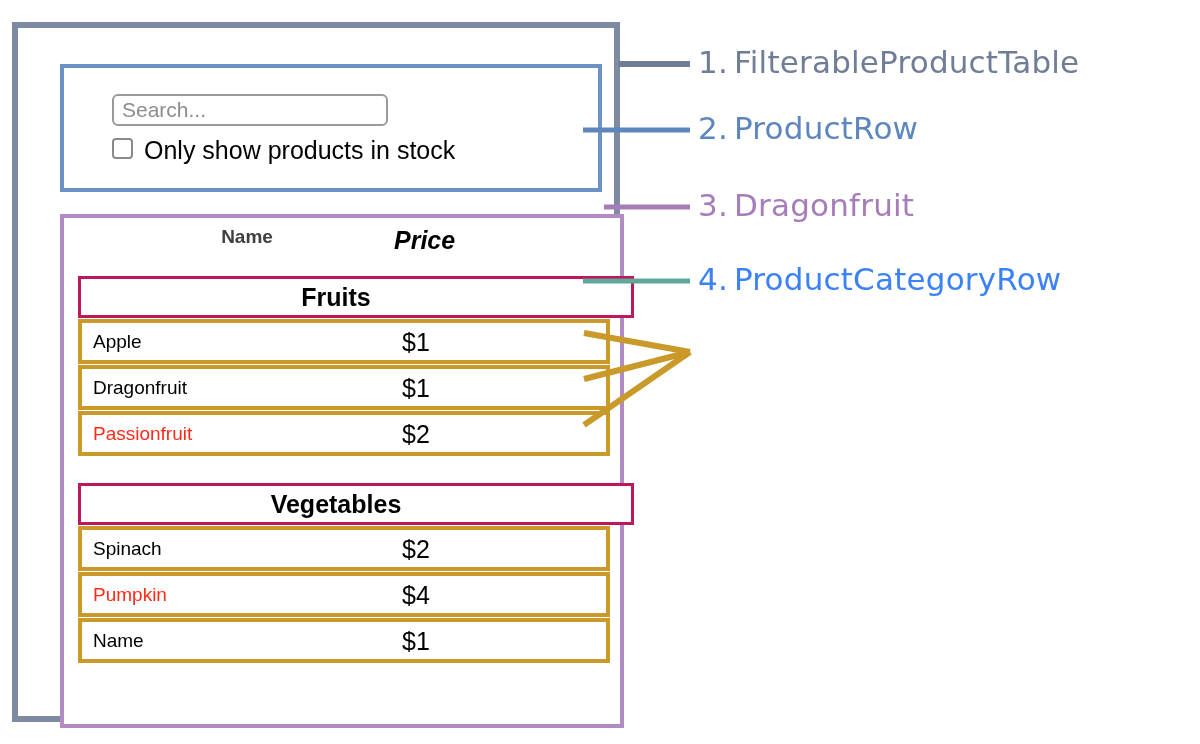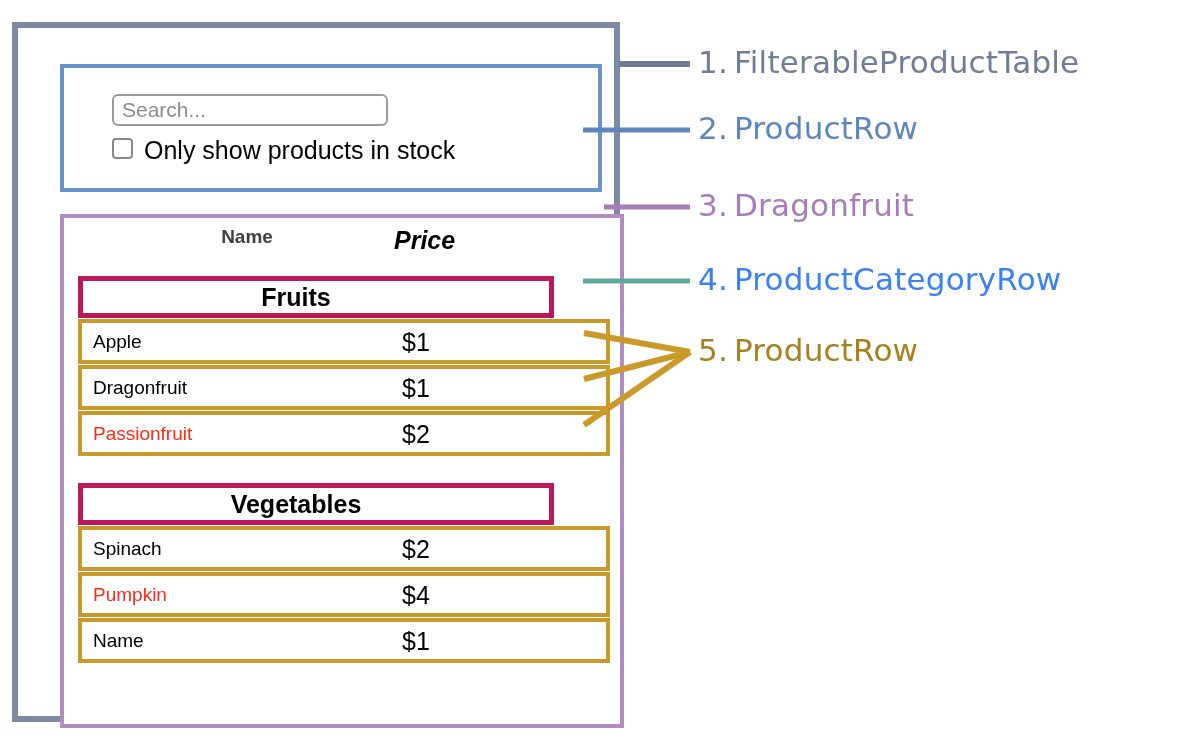--- a/index.html
+++ b/index.html
@@ -133,23 +133,23 @@
   .rows-area {
     position: absolute;
     left: 14px;
     top: 58px;
     width: 532px;
   }
 
   .cat-row {
     position: relative;
     box-sizing: border-box;
-    width: 476px;
+    width: 556px;
     height: 42px;
-    border: 5px solid #be185d;
+    border: 3px solid #be185d;
     background: #ffffff;
     display: flex;
     align-items: center;
     justify-content: center;
     margin-bottom: 1px;
   }
   .cat-row .cat-label {
     font-size: 25px;
     font-weight: bold;
     color: #000;
@@ -302,17 +302,14 @@
   </div>
 
   <div class="legend-item" style="left:698px; top:187px; color:#a67db9;">
     <span class="legend-num">3.</span><span>Dragonfruit</span>
   </div>
 
   <div class="legend-item" style="left:698px; top:261px; color:#3b82f6;">
     <span class="legend-num">4.</span><span>ProductCategoryRow</span>
   </div>
 
-  <div class="legend-item" style="left:698px; top:332px; color:#a8801e;">
-    <span class="legend-num">5.</span><span>ProductRow</span>
-  </div>
 
 </div>
 
 </body></html>

